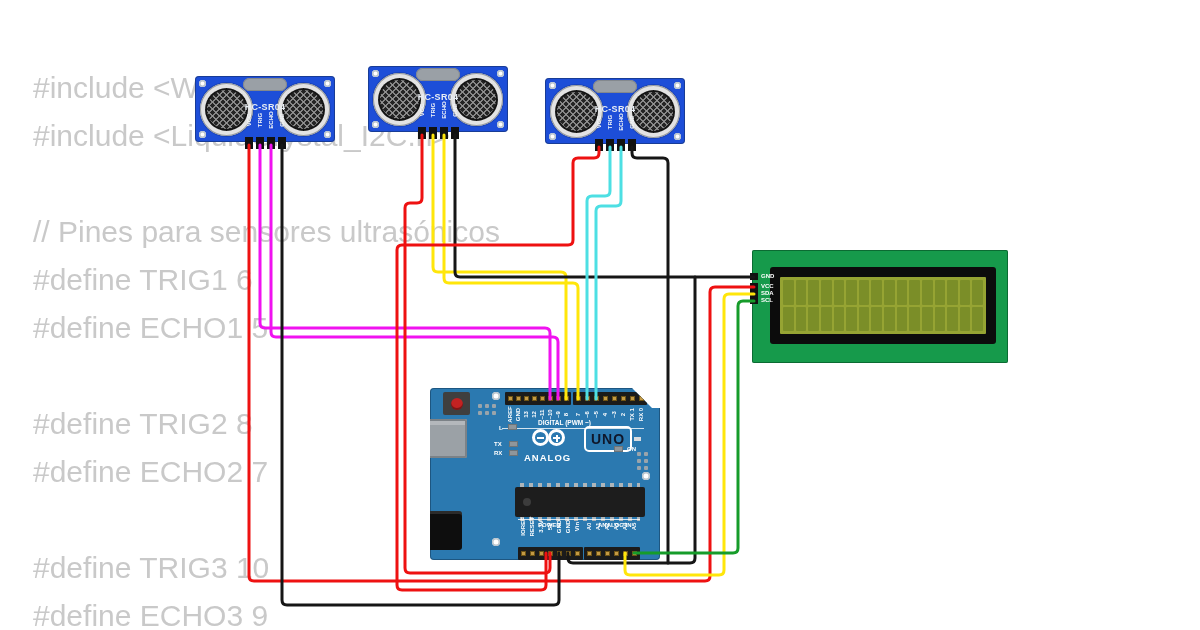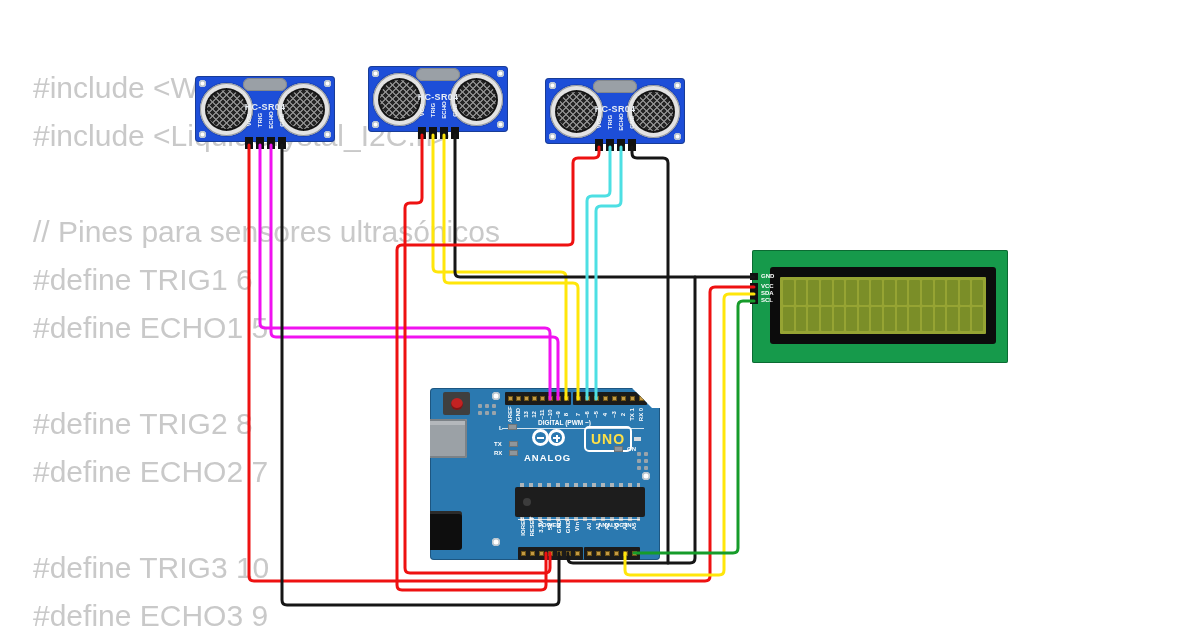--- a/index.html
+++ b/index.html
@@ -58,21 +58,21 @@
   #mcu::before{top:-4px;} #mcu::after{bottom:-4px;}
   #mcu .notch{position:absolute;left:8px;top:11px;width:8px;height:8px;border-radius:50%;background:#3c3c3c;}
   #logo{position:absolute;left:102px;top:40px;width:42px;height:20px;}
   #logo .c{position:absolute;top:1px;width:17px;height:17px;border:3px solid #fff;border-radius:50%;box-sizing:border-box;}
   #logo .c.l{left:0;} #logo .c.r{left:16px;}
   #logo .minus{position:absolute;left:5px;top:9px;width:7px;height:2px;background:#fff;}
   #logo .plus-h{position:absolute;left:21px;top:9px;width:7px;height:2px;background:#fff;}
   #logo .plus-v{position:absolute;left:23.5px;top:6.5px;width:2px;height:7px;background:#fff;}
   #brand{position:absolute;left:94px;top:64px;font-size:9.5px;font-weight:bold;color:#fff;letter-spacing:1px;}
   #uno-box{position:absolute;left:154px;top:38px;width:44px;height:22px;border:2px solid #fff;
-        border-radius:5px;color:#fde047;font-size:14px;font-weight:bold;text-align:center;line-height:22px;letter-spacing:1px;}
+        border-radius:5px;color:#0f172a;font-size:14px;font-weight:bold;text-align:center;line-height:22px;letter-spacing:1px;}
   #uno-dash{position:absolute;left:204px;top:49px;width:7px;height:4px;background:#d7dce0;}
   .led{position:absolute;width:9px;height:6px;background:#8f969b;box-shadow:inset 0 0 0 1px #6d7478;}
   .tinytxt{position:absolute;font-size:6px;font-weight:bold;color:#fff;}
   
   #lcd{position:absolute;left:752px;top:250px;width:256px;height:113px;background:#169a4b;
         border-radius:2px;z-index:3;box-shadow:inset 0 0 0 1px rgba(0,60,25,.5);}
   #lcd-bezel{position:absolute;left:18px;top:17px;width:226px;height:77px;background:#0c0c0c;border-radius:3px;}
   #lcd-screen{position:absolute;left:10px;top:10px;right:10px;bottom:10px;background:#96a433;
         display:grid;grid-template-rows:repeat(2,1fr);grid-template-columns:repeat(16,1fr);
         gap:2px;padding:3px;border-radius:1px;}

